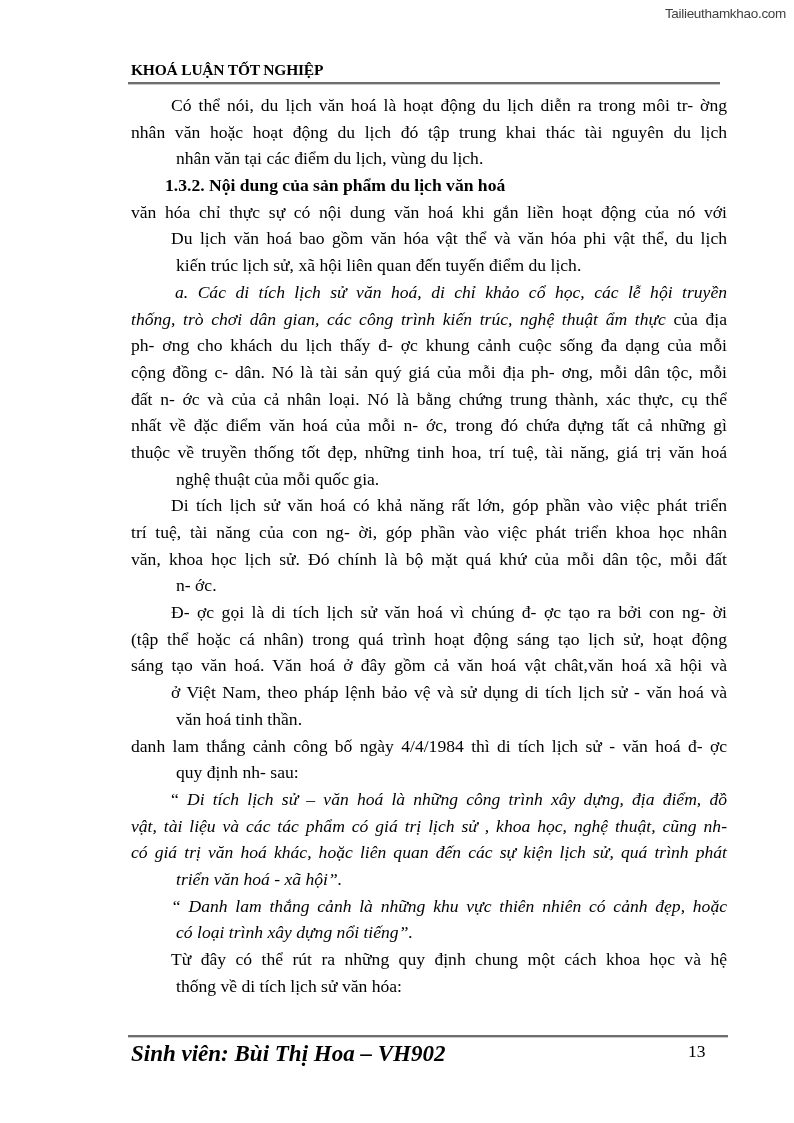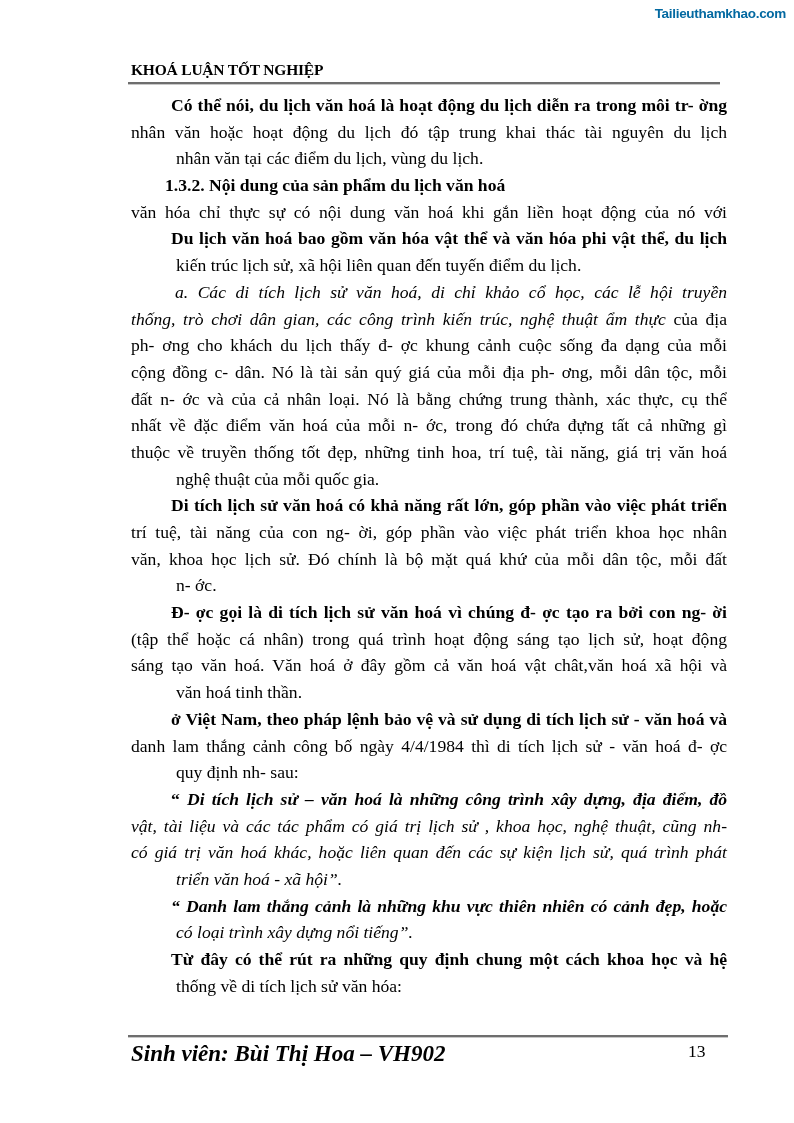--- a/index.html
+++ b/index.html
@@ -14,23 +14,22 @@
       overflow: hidden;
       font-family: "Liberation Serif", "DejaVu Serif", serif;
       color: #000;
     }
     .watermark {
       position: absolute;
       top: 6px;
       right: 8px;
       font-family: "Liberation Sans", "DejaVu Sans", sans-serif;
       font-size: 13.5px;
-      color: #0369a1;
+      color: #404040;
       letter-spacing: -0.3px;
-      font-weight: bold;
     }
     .header-title {
       position: absolute;
       left: 131px;
       top: 61px;
       font-size: 15.5px;
       font-weight: bold;
       letter-spacing: -0.2px;
     }
     .rule {
@@ -55,21 +54,21 @@
       height: 26.7px;
       white-space: nowrap;
       text-align: justify;
       text-align-last: justify;
       overflow: visible;
     }
     .line.last {
       text-align-last: left;
       margin-left: 45px;
     }
-    .line.indent { padding-left: 40px; font-weight: bold; }
+    .line.indent { padding-left: 40px; }
     .line.indent-a { padding-left: 44px; }
     .line.heading {
       font-weight: bold;
       padding-left: 34px;
       text-align-last: left;
     }
     .it { font-style: italic; }
     .footer-student {
       position: absolute;
       left: 131px;
@@ -115,23 +114,23 @@
   <span class="line last">nghệ thuật của mỗi quốc gia.</span>
 
   <span class="line indent">Di tích lịch sử văn hoá có khả năng rất lớn, góp phần vào việc phát triển</span>
   <span class="line">trí tuệ, tài năng của con ng- ời, góp phần vào việc phát triển khoa học nhân</span>
   <span class="line">văn, khoa học lịch sử. Đó chính là bộ mặt quá khứ của mỗi dân tộc, mỗi đất</span>
   <span class="line last">n- ớc.</span>
 
   <span class="line indent">Đ- ợc gọi là di tích lịch sử văn hoá vì chúng đ- ợc tạo ra bởi con ng- ời</span>
   <span class="line">(tập thể hoặc cá nhân) trong quá trình hoạt động sáng tạo lịch sử, hoạt động</span>
   <span class="line">sáng tạo văn hoá. Văn hoá ở đây gồm cả văn hoá vật chât,văn hoá xã hội và</span>
+  <span class="line indent">ở Việt Nam, theo pháp lệnh bảo vệ và sử dụng di tích lịch sử - văn hoá và</span>
+
   <span class="line last">văn hoá tinh thần.</span>
-
-  <span class="line indent">ở Việt Nam, theo pháp lệnh bảo vệ và sử dụng di tích lịch sử - văn hoá và</span>
   <span class="line">danh lam thắng cảnh công bố ngày 4/4/1984 thì di tích lịch sử - văn hoá đ- ợc</span>
   <span class="line last">quy định nh-  sau:</span>
 
   <span class="line indent"><span>“ </span><span class="it">Di tích lịch sử – văn hoá là những công trình xây dựng, địa điểm, đồ</span></span>
   <span class="line it">vật, tài liệu và các tác phẩm có giá trị lịch sử , khoa học, nghệ thuật, cũng nh-</span>
   <span class="line it">có giá trị văn hoá khác, hoặc liên quan đến các sự kiện lịch sử, quá trình phát</span>
   <span class="line last it">triển văn hoá - xã hội”.</span>
 
   <span class="line indent it">“ Danh lam thắng cảnh là những khu vực thiên nhiên có cảnh đẹp, hoặc</span>
   <span class="line last it">có loại trình xây dựng nổi tiếng”.</span>

